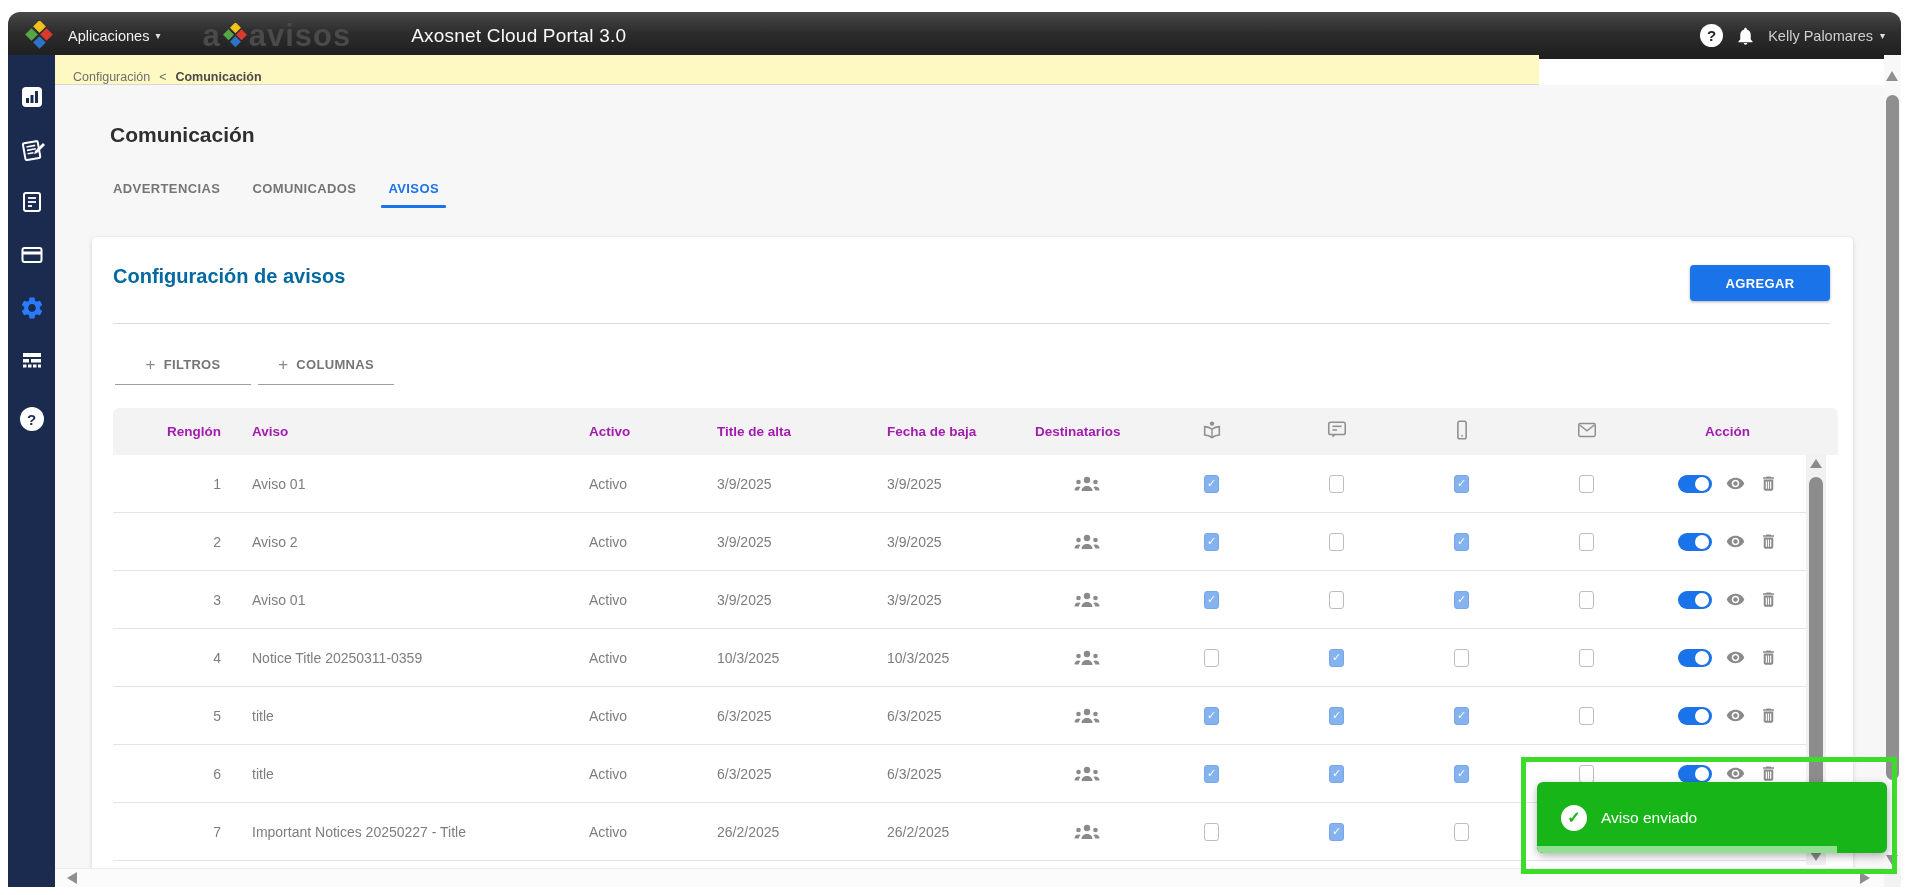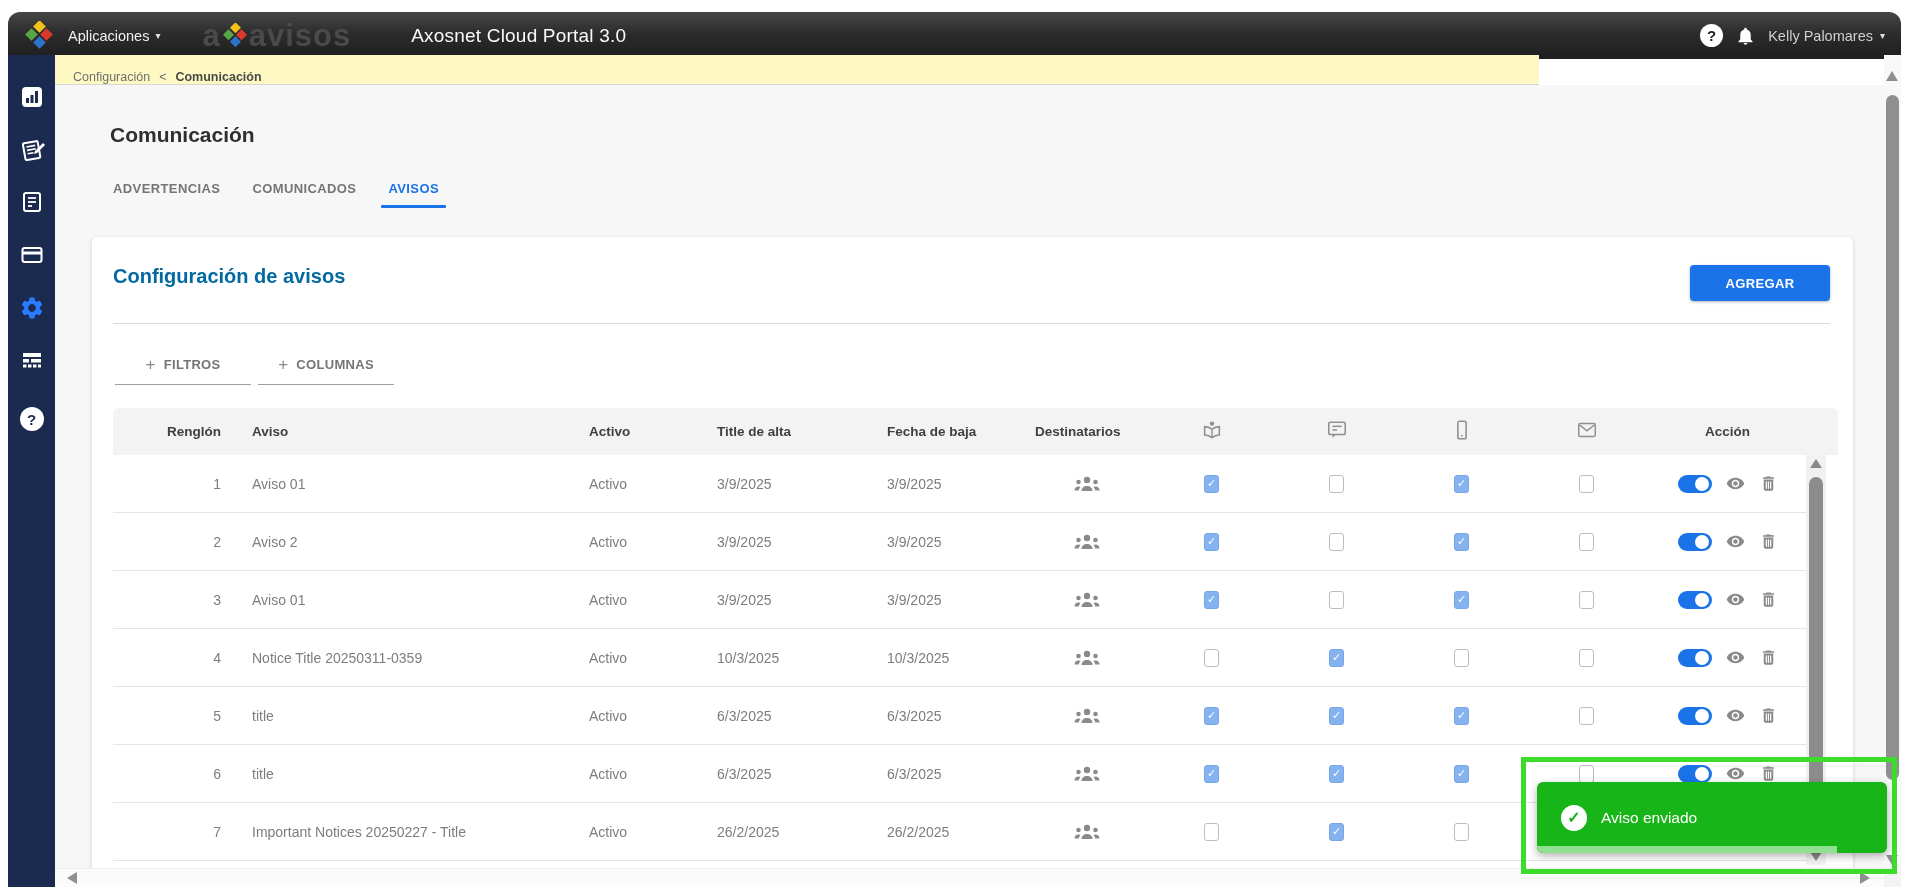--- a/index.html
+++ b/index.html
@@ -66,21 +66,21 @@
     gap:8px; font-family:"Liberation Sans", sans-serif; }
   .chip-plus { font-size:17px; font-weight:normal; color:#8a8a8a; }
   .btn-filtros { left:23px; }
   .btn-columnas { left:166px; }
 
   
   .table-wrap { position:absolute; left:21px; top:171px; width:1725px; }
   .thead { display:grid; height:47px; background:#f3f3f3; border-radius:6px 6px 0 0;
     align-items:center; padding-right:32px;
     grid-template-columns:120px 345px 128px 170px 148px 125px 125px 125px 125px 125px 157px; }
-  .th { font-size:13.5px; font-weight:bold; color:#404040; }
+  .th { font-size:13.5px; font-weight:bold; color:#a21caf; }
   .th-right { text-align:right; padding-right:12px; }
   .th-pad { padding-left:19px; }
   .th-pad2 { padding-left:11px; }
   .th-center { text-align:center; }
   .tbody-row { display:flex; }
   .tgrid { width:1693px; }
   .trow { display:grid; height:58px; align-items:center; background:#fff;
     border-bottom:1px solid #e4e4e4;
     grid-template-columns:120px 345px 128px 170px 148px 125px 125px 125px 125px 125px 157px; }
   .td { font-size:14px; color:#7d7d7d; }

